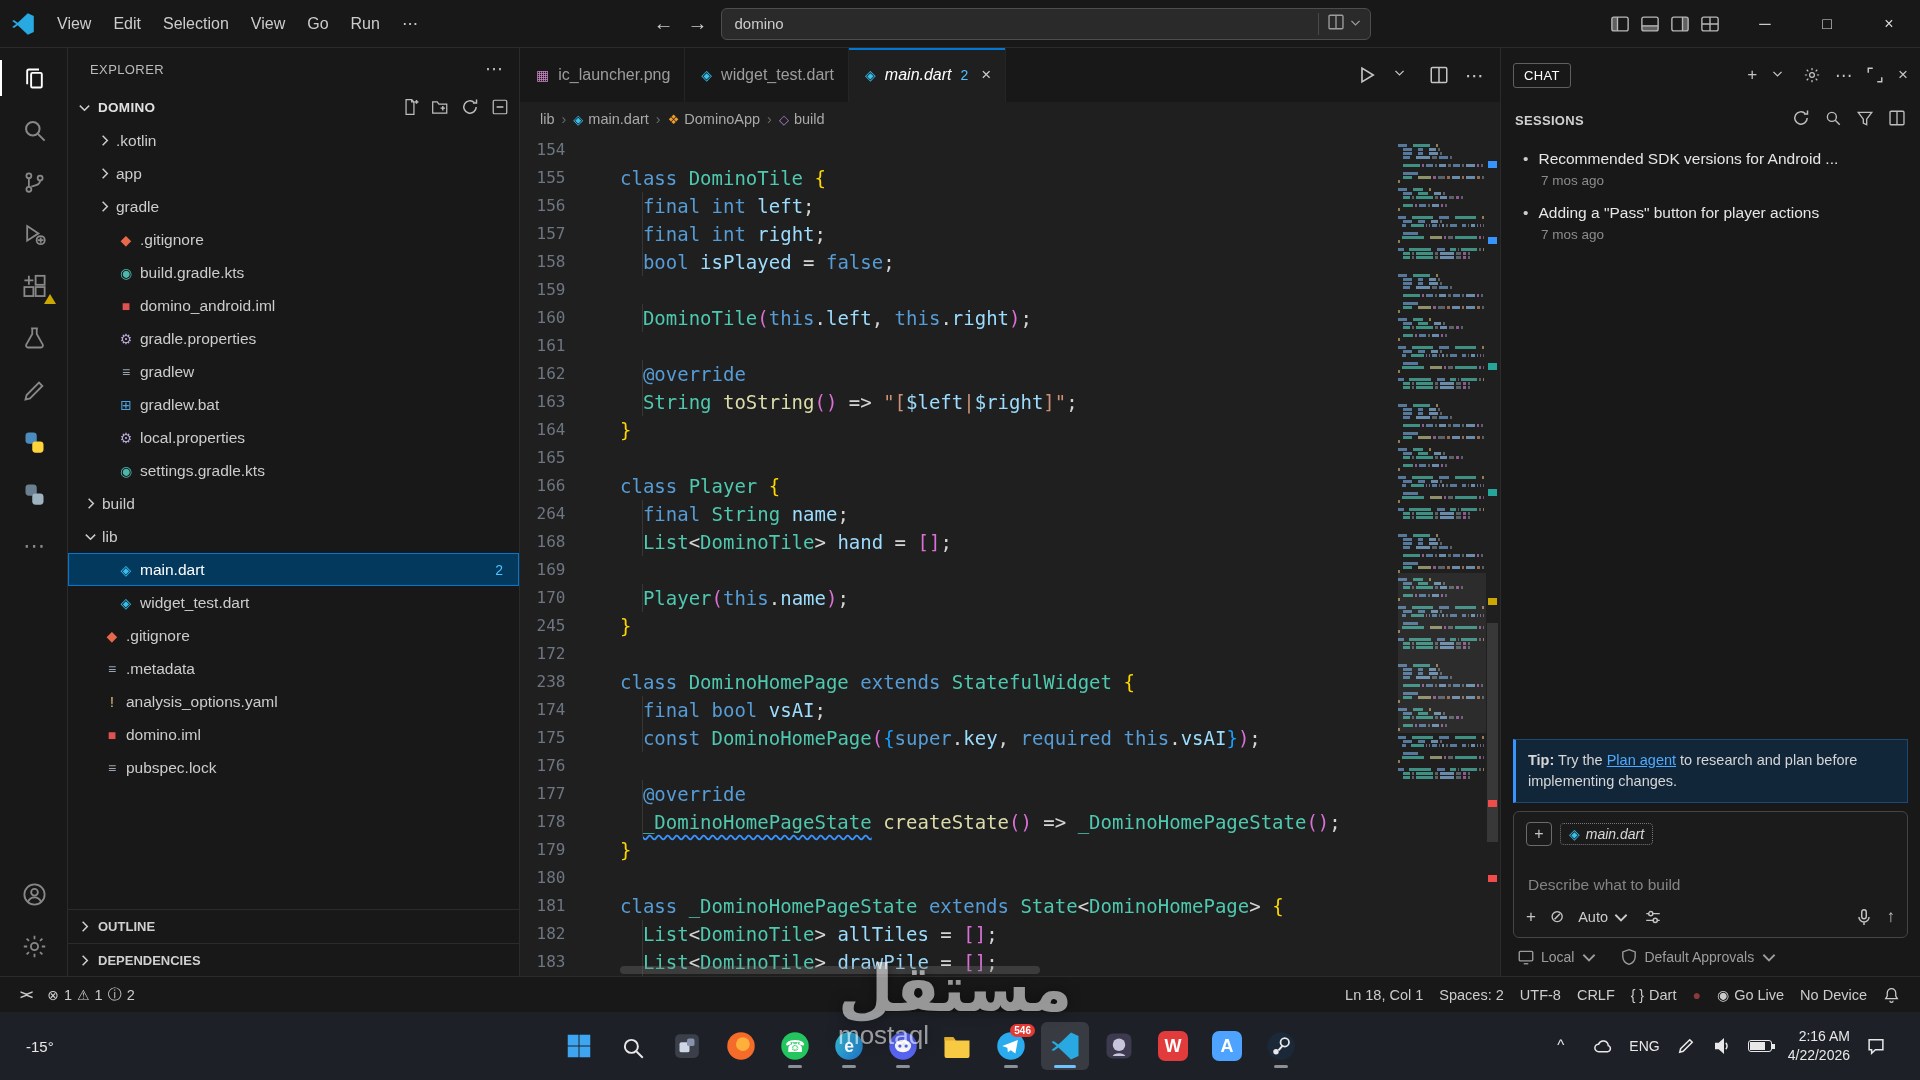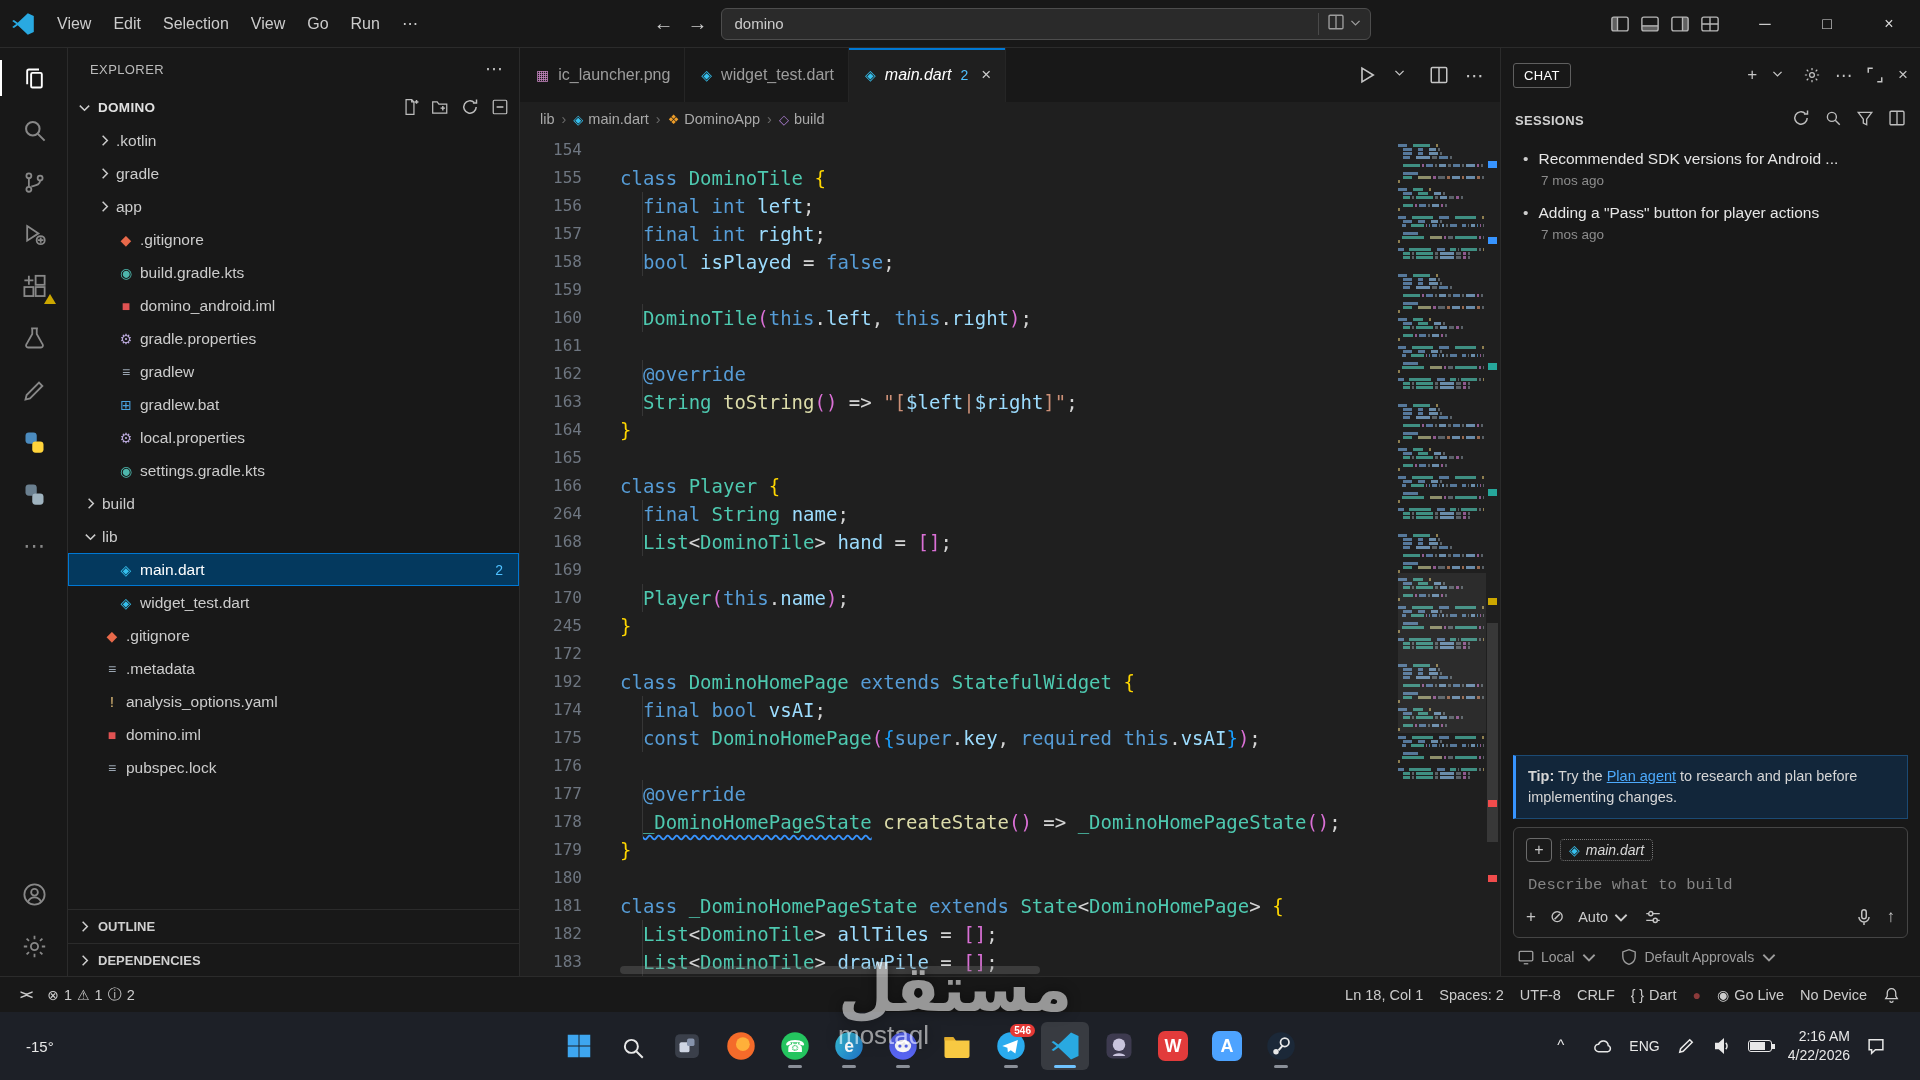--- a/index.html
+++ b/index.html
@@ -87,21 +87,21 @@
   .mini-chev svg { width:13px; height:13px; }
 
   #breadcrumbs { height:34px; display:flex; align-items:center; gap:7px; padding:0 20px; font-size:14.5px;
     color:#a9a9a9; flex:0 0 34px; }
   .bc-item { display:flex; align-items:center; gap:5px; cursor:pointer; }
   .bc-sep { color:#6a6a6a; }
   .bc-glyph { font-size:13px; }
 
   
   #editor { flex:1; display:flex; min-height:0; position:relative; }
-  #gutter { width:84px; flex:0 0 84px; text-align:right; padding-right:22px;
+  #gutter { width:84px; flex:0 0 84px; text-align:center; padding-right:22px;
     font-family:"DejaVu Sans Mono",monospace; font-size:16px; line-height:28px; color:#6e7681; }
   #code { flex:1; overflow:hidden; font-family:"DejaVu Sans Mono",monospace; font-size:19px; line-height:28px;
     white-space:pre; padding-left:16px; }
   .cl { height:28px; position:relative; }
   .ig { position:absolute; left:calc(16px + 2ch - 17px); top:0; bottom:0; border-left:1px solid #363636; }
   .tk-k { color:#569cd6; } .tk-t { color:#4ec9b0; } .tk-v { color:#9cdcfe; } .tk-f { color:#dcdcaa; }
   .tk-s { color:#ce9178; } .tk-si { color:#9cdcfe; } .tk-p { color:#d4d4d4; }
   .tk-b1 { color:#ffd700; } .tk-b2 { color:#da70d6; } .tk-b3 { color:#179fff; }
   .sq { text-decoration:underline; text-decoration-style:wavy; text-decoration-color:#3794ff; text-underline-offset:5px; }
   #minimap { width:88px; flex:0 0 88px; position:relative; padding-top:4px; }
@@ -134,21 +134,21 @@
   .tip-box .tip-bold { font-weight:bold; }
   .tip-box a { color:#4daafc; text-decoration:underline; cursor:pointer; }
   .chat-input { margin-top:8px; border:1px solid #454545; border-radius:6px; background:#1b1b1b; padding:10px 12px; }
   .chip-row { display:flex; align-items:center; gap:8px; }
   .addctx-btn { width:26px; height:24px; border:1px solid #6b6b6b; border-radius:4px; display:flex;
     align-items:center; justify-content:center; color:#c5c5c5; font-size:16px; cursor:pointer; }
   .ctx-chip { display:flex; align-items:center; gap:6px; border:1px dotted #777777; border-radius:4px;
     padding:2px 8px; font-size:14px; color:#d8d8d8; font-style:italic; cursor:pointer; }
   .ctx-chip .ficon { width:auto; flex:none; }
   .chat-input input { width:100%; background:transparent; border:none; outline:none; color:#cccccc;
-    font-size:15.5px; margin:14px 0 12px 2px; font-family:Liberation Mono, monospace; }
+    font-size:15.5px; margin:30px 0 12px 2px; font-family:Liberation Sans, sans-serif; }
   .chat-input input::placeholder { color:#848484; }
   .ctl-row { display:flex; align-items:center; gap:14px; color:#c5c5c5; }
   .ctl-row .grow { flex:1; }
   .mode-pick { display:flex; align-items:center; gap:4px; font-size:14.5px; color:#cccccc; cursor:pointer; }
   .ctl-icon { width:18px; height:18px; display:inline-flex; }
   .ctl-icon svg { width:18px; height:18px; }
   .plain-g { font-size:17px; cursor:pointer; }
   .chat-footer { display:flex; align-items:center; gap:22px; padding:10px 4px 2px 4px; color:#9d9d9d; font-size:14px; }
   .cf-item { display:flex; align-items:center; gap:6px; cursor:pointer; }
 
@@ -380,29 +380,29 @@
               </svg>
             </span>
             <span class="tlabel">.kotlin</span>
           </div>
           <div class="trow " style="padding-left:26px">
       <span class="chev ">
               <svg viewBox="0 0 16 16">
                 <path d="M6 3l5 5-5 5" fill="none" stroke="currentColor" stroke-width="1.6"></path>
               </svg>
             </span>
-            <span class="tlabel">gradle</span>
+            <span class="tlabel">app</span>
           </div>
           <div class="trow " style="padding-left:26px">
       <span class="chev ">
               <svg viewBox="0 0 16 16">
                 <path d="M6 3l5 5-5 5" fill="none" stroke="currentColor" stroke-width="1.6"></path>
               </svg>
             </span>
-            <span class="tlabel">app</span>
+            <span class="tlabel">gradle</span>
           </div>
           <div class="trow " style="padding-left:26px">
       <span class="fspacer"></span>
             <span class="ficon" style="color:#e8694a">◆</span>
             <span class="tlabel">.gitignore</span>
           </div>
           <div class="trow " style="padding-left:26px">
       <span class="fspacer"></span>
             <span class="ficon" style="color:#4db6ac">◉</span>
             <span class="tlabel">build.gradle.kts</span>
@@ -579,21 +579,21 @@
             <div class="cl">163</div>
             <div class="cl">164</div>
             <div class="cl">165</div>
             <div class="cl">166</div>
             <div class="cl">264</div>
             <div class="cl">168</div>
             <div class="cl">169</div>
             <div class="cl">170</div>
             <div class="cl">245</div>
             <div class="cl">172</div>
-            <div class="cl">192</div>
+            <div class="cl">238</div>
             <div class="cl">174</div>
             <div class="cl">175</div>
             <div class="cl">176</div>
             <div class="cl">177</div>
             <div class="cl">178</div>
             <div class="cl">179</div>
             <div class="cl">180</div>
             <div class="cl">181</div>
             <div class="cl">182</div>
             <div class="cl">183</div>

